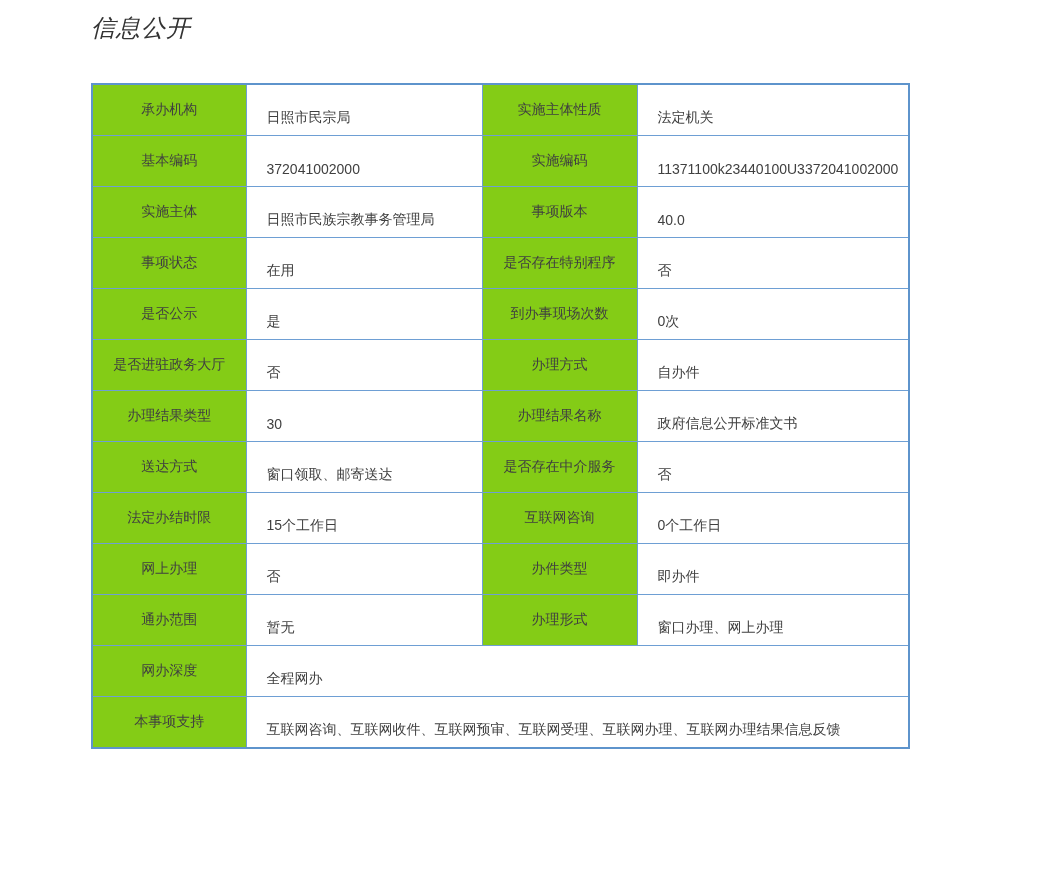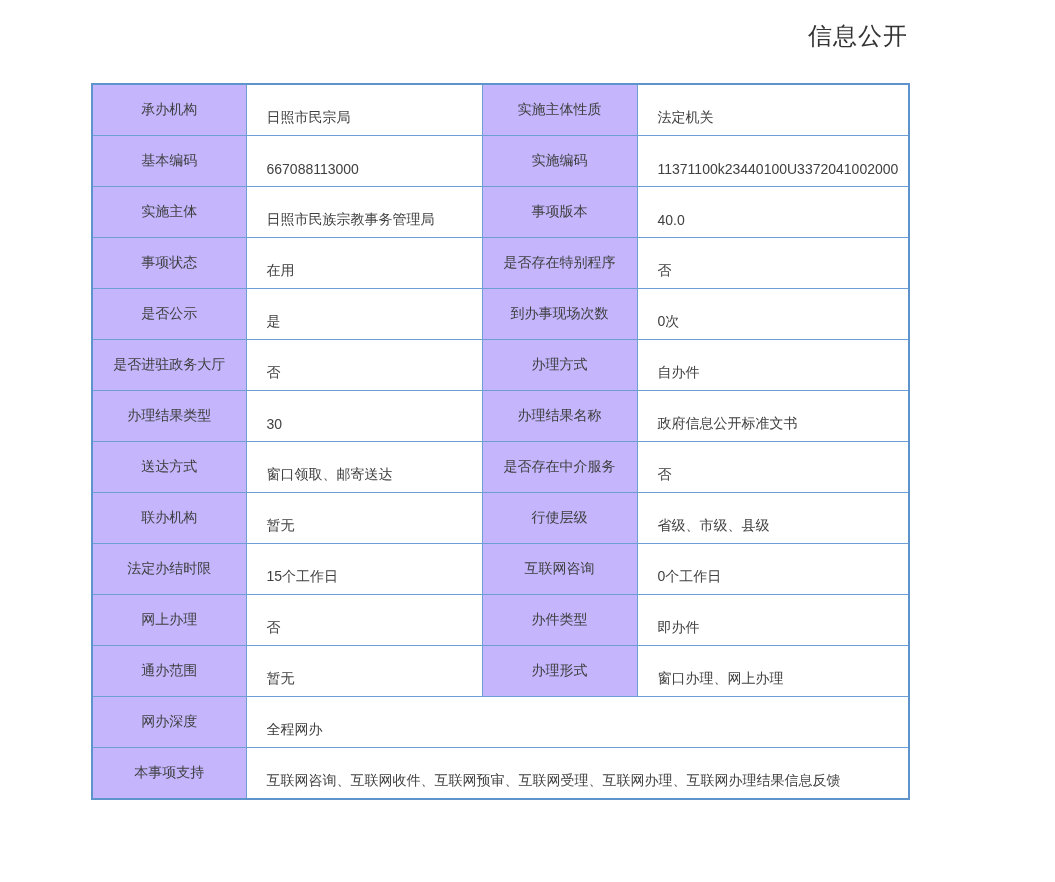--- a/index.html
+++ b/index.html
@@ -12,46 +12,47 @@
     width: 1055px;
     height: 882px;
     background: #ffffff;
     overflow: hidden;
   }
   .content {
     width: 817px;
     margin-left: 91px;
   }
   .page-title {
-    text-align: right;
+    text-align: left;
     font-size: 24px;
     font-weight: 500;
     color: #333333;
-    padding-top: 20px;
+    padding-top: 12px;
     height: 83px;
     box-sizing: border-box;
     letter-spacing: 1px;
+    font-style: italic;
   }
   table.info-table {
     width: 817px;
     border-collapse: collapse;
     table-layout: fixed;
     border: 2px solid #5e94cc;
   }
   table.info-table td {
     border: 1px solid #6e9fd4;
     height: 48px;
     font-size: 14px;
     color: #404040;
     box-sizing: border-box;
     overflow: hidden;
     white-space: nowrap;
   }
   td.label-cell {
-    background: #c4b5fd;
+    background: #84cc16;
     text-align: center;
     padding: 16px 6px;
   }
   td.value-cell {
     background: #ffffff;
     text-align: left;
     padding: 16px 10px 0 20px;
   }
 </style>
 </head>
@@ -69,21 +70,21 @@
       </colgroup>
       <tbody id="table-body">
           <tr>
             <td class="label-cell">承办机构</td>
             <td class="value-cell">日照市民宗局</td>
             <td class="label-cell">实施主体性质</td>
             <td class="value-cell">法定机关</td>
           </tr>
           <tr>
             <td class="label-cell">基本编码</td>
-            <td class="value-cell">667088113000</td>
+            <td class="value-cell">372041002000</td>
             <td class="label-cell">实施编码</td>
             <td class="value-cell">11371100k23440100U3372041002000</td>
           </tr>
           <tr>
             <td class="label-cell">实施主体</td>
             <td class="value-cell">日照市民族宗教事务管理局</td>
             <td class="label-cell">事项版本</td>
             <td class="value-cell">40.0</td>
           </tr>
           <tr>
@@ -110,26 +111,20 @@
             <td class="label-cell">办理结果名称</td>
             <td class="value-cell">政府信息公开标准文书</td>
           </tr>
           <tr>
             <td class="label-cell">送达方式</td>
             <td class="value-cell">窗口领取、邮寄送达</td>
             <td class="label-cell">是否存在中介服务</td>
             <td class="value-cell">否</td>
           </tr>
           <tr>
-            <td class="label-cell">联办机构</td>
-            <td class="value-cell">暂无</td>
-            <td class="label-cell">行使层级</td>
-            <td class="value-cell">省级、市级、县级</td>
-          </tr>
-          <tr>
             <td class="label-cell">法定办结时限</td>
             <td class="value-cell">15个工作日</td>
             <td class="label-cell">互联网咨询</td>
             <td class="value-cell">0个工作日</td>
           </tr>
           <tr>
             <td class="label-cell">网上办理</td>
             <td class="value-cell">否</td>
             <td class="label-cell">办件类型</td>
             <td class="value-cell">即办件</td>

